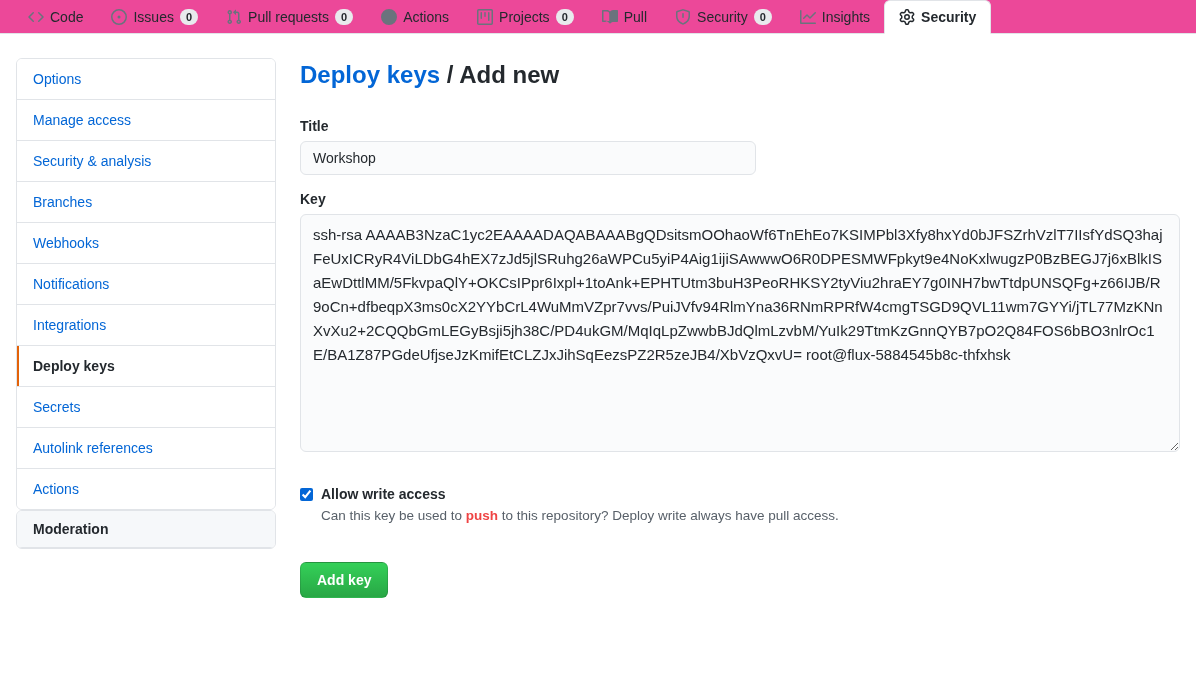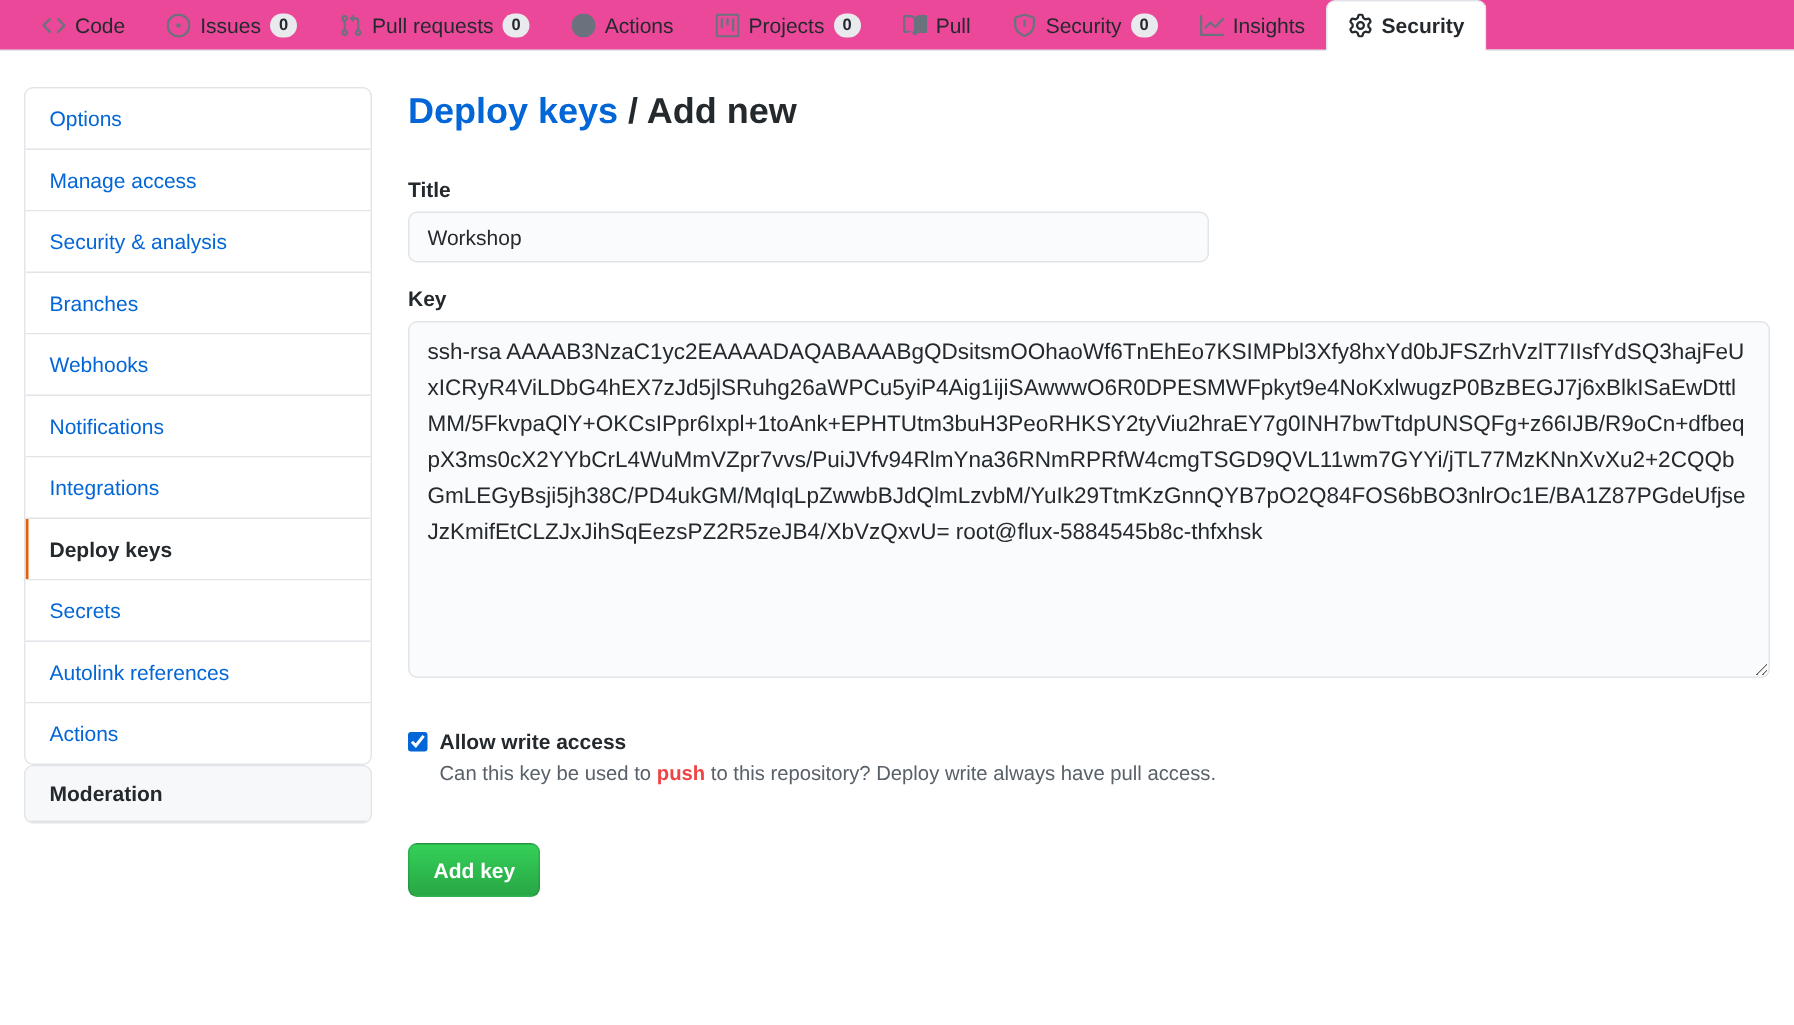--- a/index.html
+++ b/index.html
@@ -74,21 +74,21 @@
     flex: 1;
     border-bottom: 1px solid #e1e4e8;
   }
 
   
   .page {
     display: flex;
     padding: 24px 16px 0 16px;
     gap: 24px;
   }
-  .sidebar { width: 232px; flex: none; }
+  .sidebar { width: 260px; flex: none; }
   .content { flex: 1; min-width: 0; padding-top: 2px; }
 
   
   .menu {
     border: 1px solid #e1e4e8;
     border-radius: 6px;
     overflow: hidden;
     background: #fff;
   }
   .menu + .menu { }
@@ -138,21 +138,21 @@
   .field { margin-bottom: 16px; }
   .field-label {
     display: block;
     font-size: 14px;
     font-weight: bold;
     margin-bottom: 7px;
     color: #24292e;
   }
   .text-input {
     display: block;
-    width: 534px;
+    width: 456px;
     height: 34px;
     padding: 6px 12px;
     font-size: 14px;
     font-family: "Liberation Sans", sans-serif;
     color: #24292e;
     background: #fafbfc;
     border: 1px solid #e1e4e8;
     border-radius: 6px;
     outline: none;
   }

